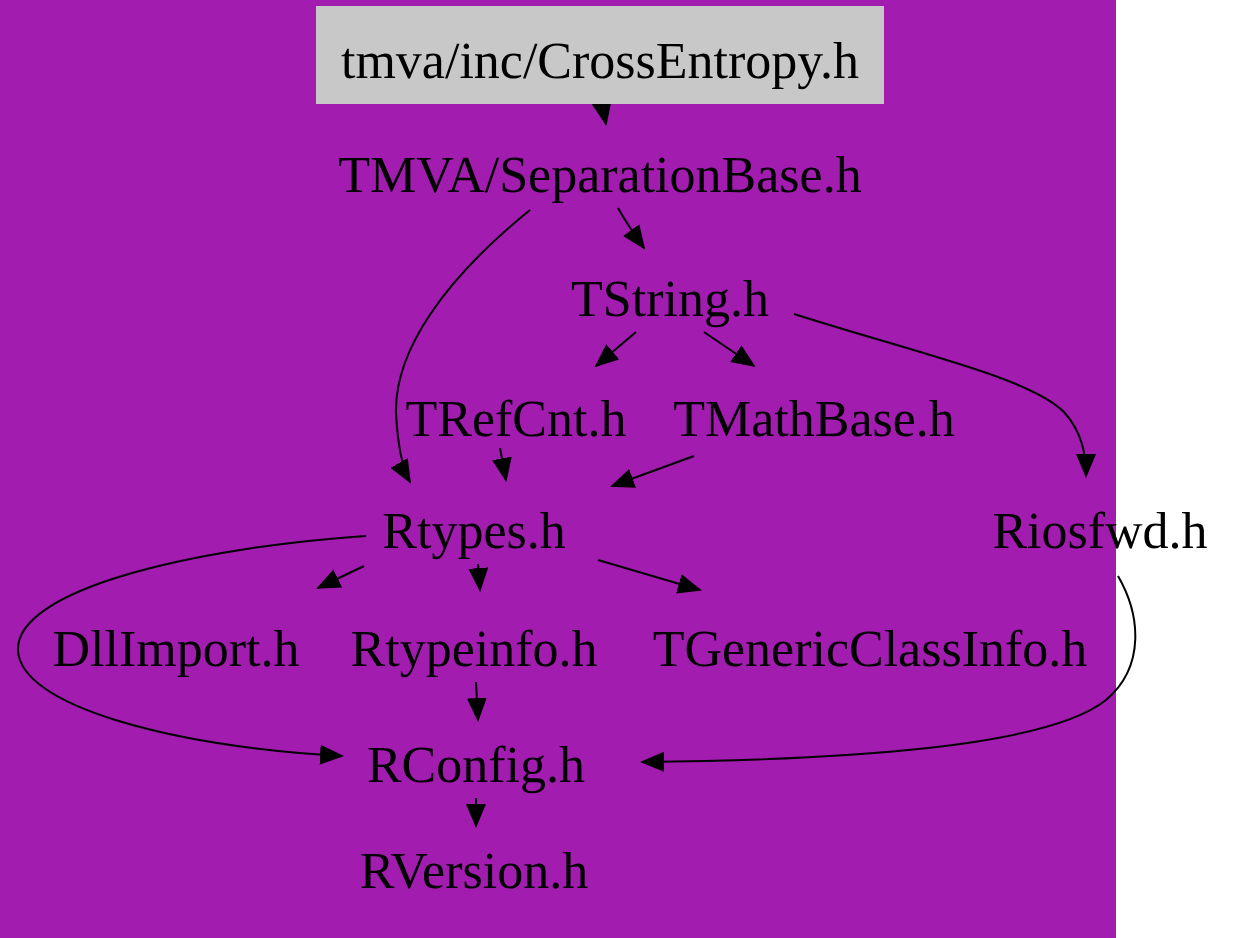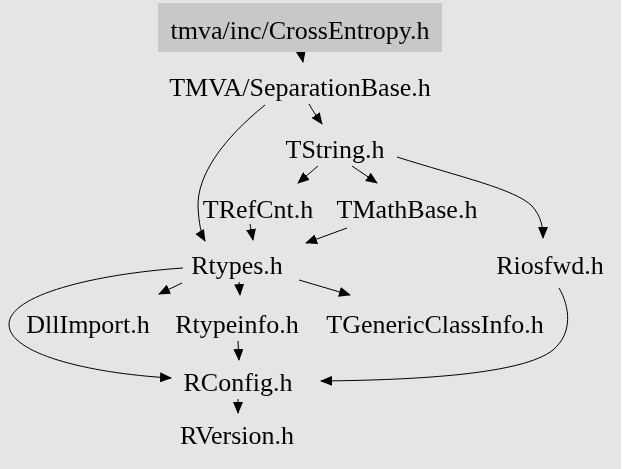--- a/index.html
+++ b/index.html
@@ -1,19 +1,19 @@
 <!DOCTYPE html>
 <html><head>
 <meta charset="utf-8">
 <style>
   html, body { margin: 0; padding: 0; background: #ffffff; }
   .stage {
     position: relative;
-    width: 621px; height: 469px;
-    background: #e5e5e5;
+    width: 558px; height: 469px;
+    background: #a21caf;
     font-family: "Liberation Serif", "DejaVu Serif", serif;
     text-align: center;
   }
   svg text {
     font-family: "Liberation Serif", "DejaVu Serif", serif;
     font-size: 26px;
     fill: #000000;
     text-anchor: middle;
   }
   svg .edge {

